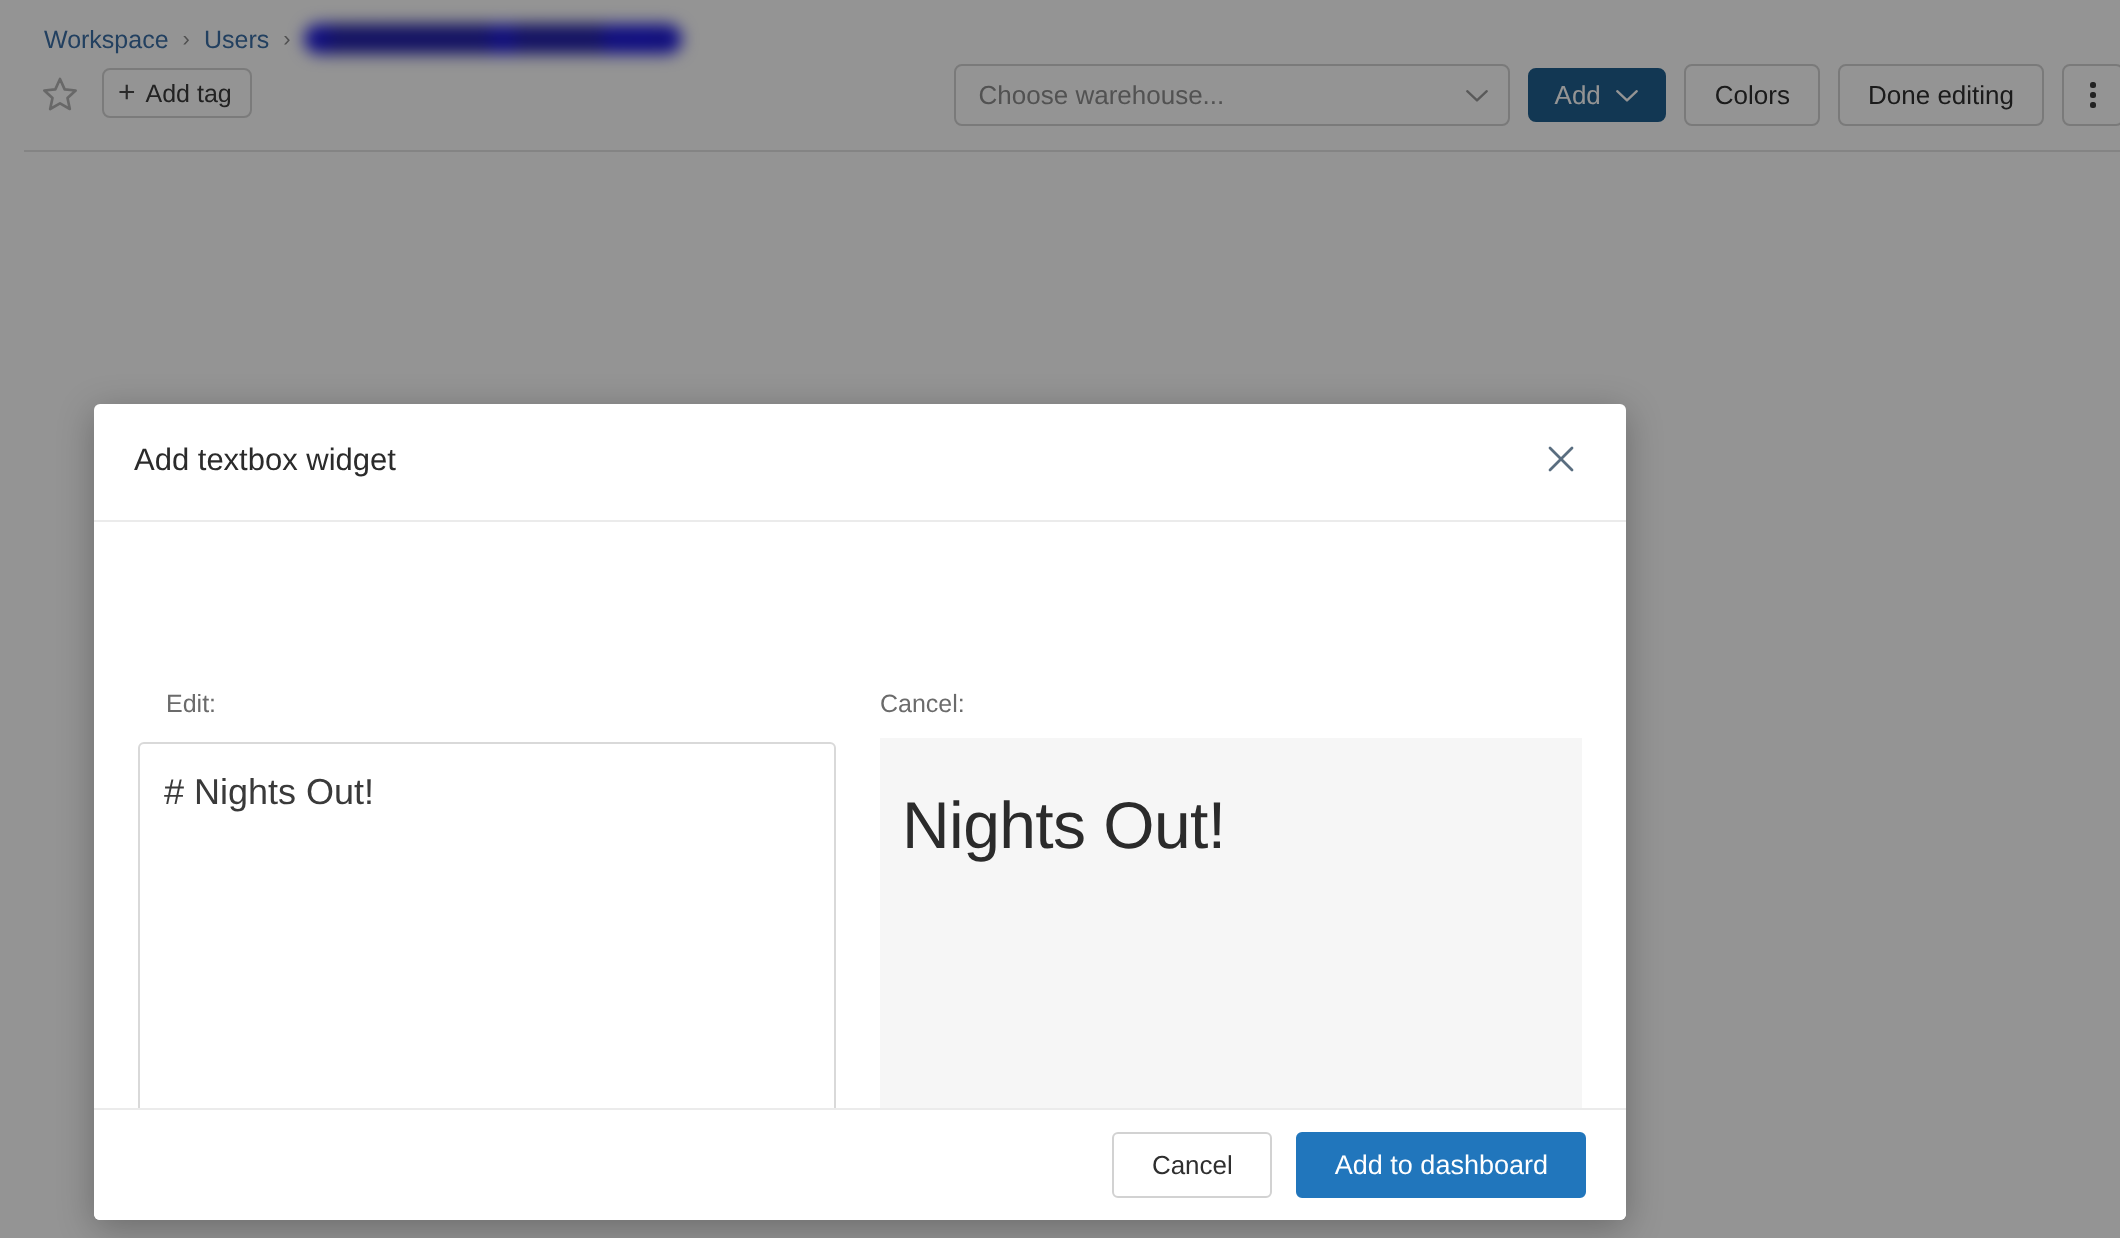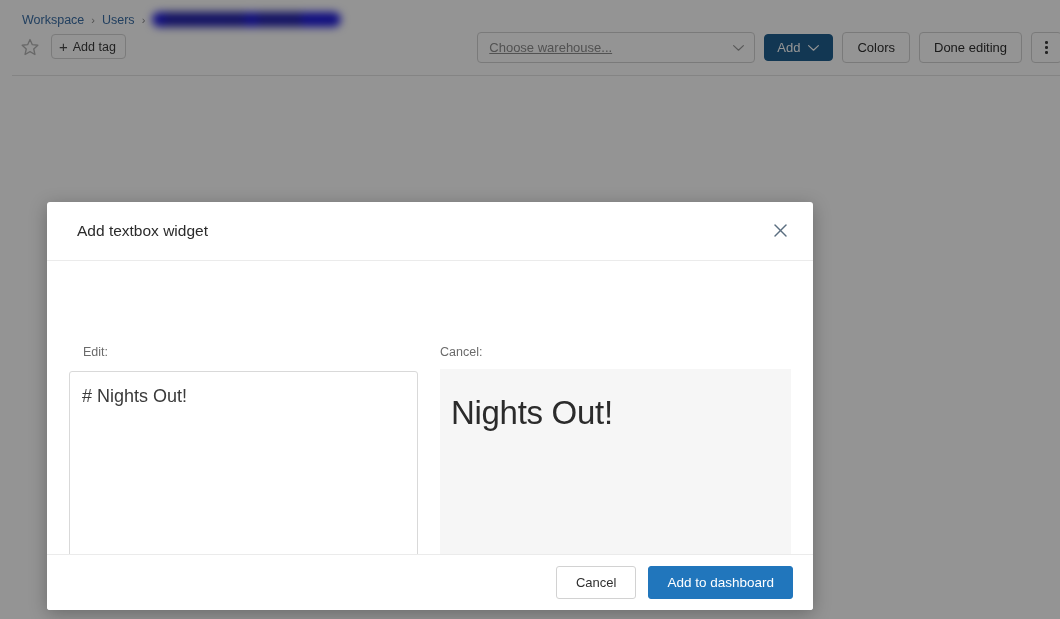--- a/index.html
+++ b/index.html
@@ -90,21 +90,20 @@
     border: 1px solid #d2d2d2;
     border-radius: 4px;
     background: #ffffff;
     display: flex;
     align-items: center;
     justify-content: space-between;
     padding: 0 9px 0 11px;
     font-size: 13px;
     color: #8d8d8d;
     cursor: pointer;
-    text-decoration: underline;
   }
   .chev { width: 13px; height: 8px; display: block; }
   #add-button {
     height: 27px;
     padding: 0 12px;
     border-radius: 4px;
     background: #1f6090;
     color: #ffffff;
     font-size: 13px;
     display: flex;
@@ -163,21 +162,21 @@
     box-shadow: 0 4px 18px rgba(0,0,0,0.28);
     overflow: hidden;
   }
   #modal-header {
     position: relative;
     height: 59px;
     border-bottom: 1px solid #ebebeb;
   }
   #modal-title {
     position: absolute;
-    left: 30px; top: 20px;
+    left: 20px; top: 20px;
     font-size: 15.5px;
     color: #2b2b2b;
   }
   #modal-close-button {
     position: absolute;
     right: 20px; top: 17px;
     width: 26px; height: 26px;
     display: flex;
     align-items: center;
     justify-content: center;

